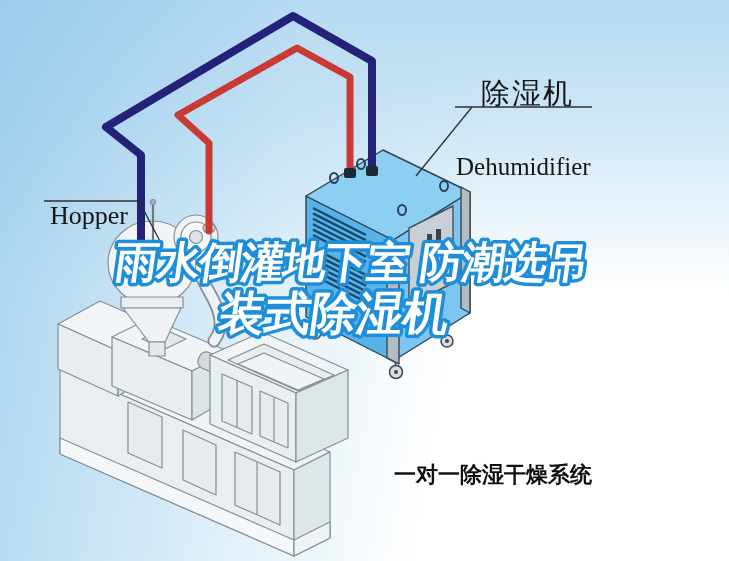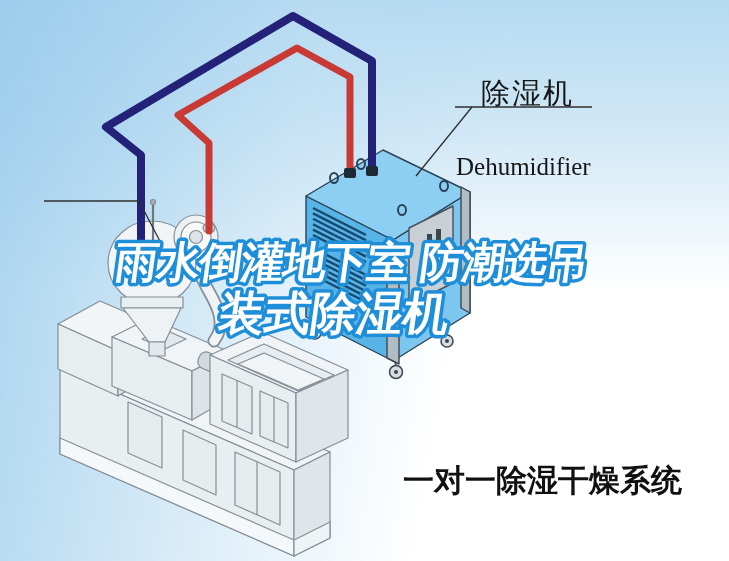--- a/index.html
+++ b/index.html
@@ -14,22 +14,22 @@
   }
   .scene svg{position:absolute;left:0;top:0;}
   .lbl{position:absolute;color:#161616;white-space:nowrap;}
   .lbl-zh{font-family:"Liberation Serif","DejaVu Serif",serif;font-size:29px;letter-spacing:2px;font-weight:500;}
   .lbl-en{font-family:"Liberation Serif","DejaVu Serif",serif;font-size:26px;}
   .lbl-hopper-zh{left:46px;top:168px;}
   .lbl-hopper-en{left:50px;top:201px;}
   .lbl-dehum-zh{left:481px;top:74px;text-align:center;}
   .lbl-dehum-en{left:456px;top:105px;font-size:25px;margin-top:48px;}
   .caption-zh{
-    left:403px;top:460px;
-    font-size:31px;font-weight:700;letter-spacing:0px;color:#101010;
+    left:394px;top:460px;
+    font-size:22px;font-weight:700;letter-spacing:0px;color:#101010;
     font-family:"Liberation Sans","DejaVu Sans",sans-serif;
   }
   .caption-en{
     left:409px;top:492px;
     font-size:24px;font-weight:600;word-spacing:3px;color:#101010;
     font-family:"Liberation Serif","DejaVu Serif",serif;
   }
   .title-text{
     font-family:"Liberation Sans","DejaVu Sans",sans-serif;
     font-weight:bold;
@@ -181,19 +181,20 @@
     <g>
       <g transform="translate(350,277) skewX(-8)">
         <text x="0" y="0" text-anchor="middle" class="title-text" font-size="43" letter-spacing="-1" fill="#ffffff" stroke="#1e8ed8" stroke-width="7">雨水倒灌地下室 防潮选吊</text>
       </g>
       <g transform="translate(332,329) skewX(-8)">
         <text x="0" y="0" text-anchor="middle" class="title-text" font-size="46" fill="#ffffff" stroke="#1e8ed8" stroke-width="7">装式除湿机</text>
       </g>
     </g>
   </svg>
 
+  <div class="lbl lbl-en lbl-hopper-en">Hopper</div>
 
   <div class="lbl lbl-zh lbl-dehum-zh">除湿机</div>
   <div class="lbl lbl-en lbl-dehum-en">Dehumidifier</div>
 
   <div class="lbl caption-zh">一对一除湿干燥系统</div>
 
 </div>
 
 </body></html>

